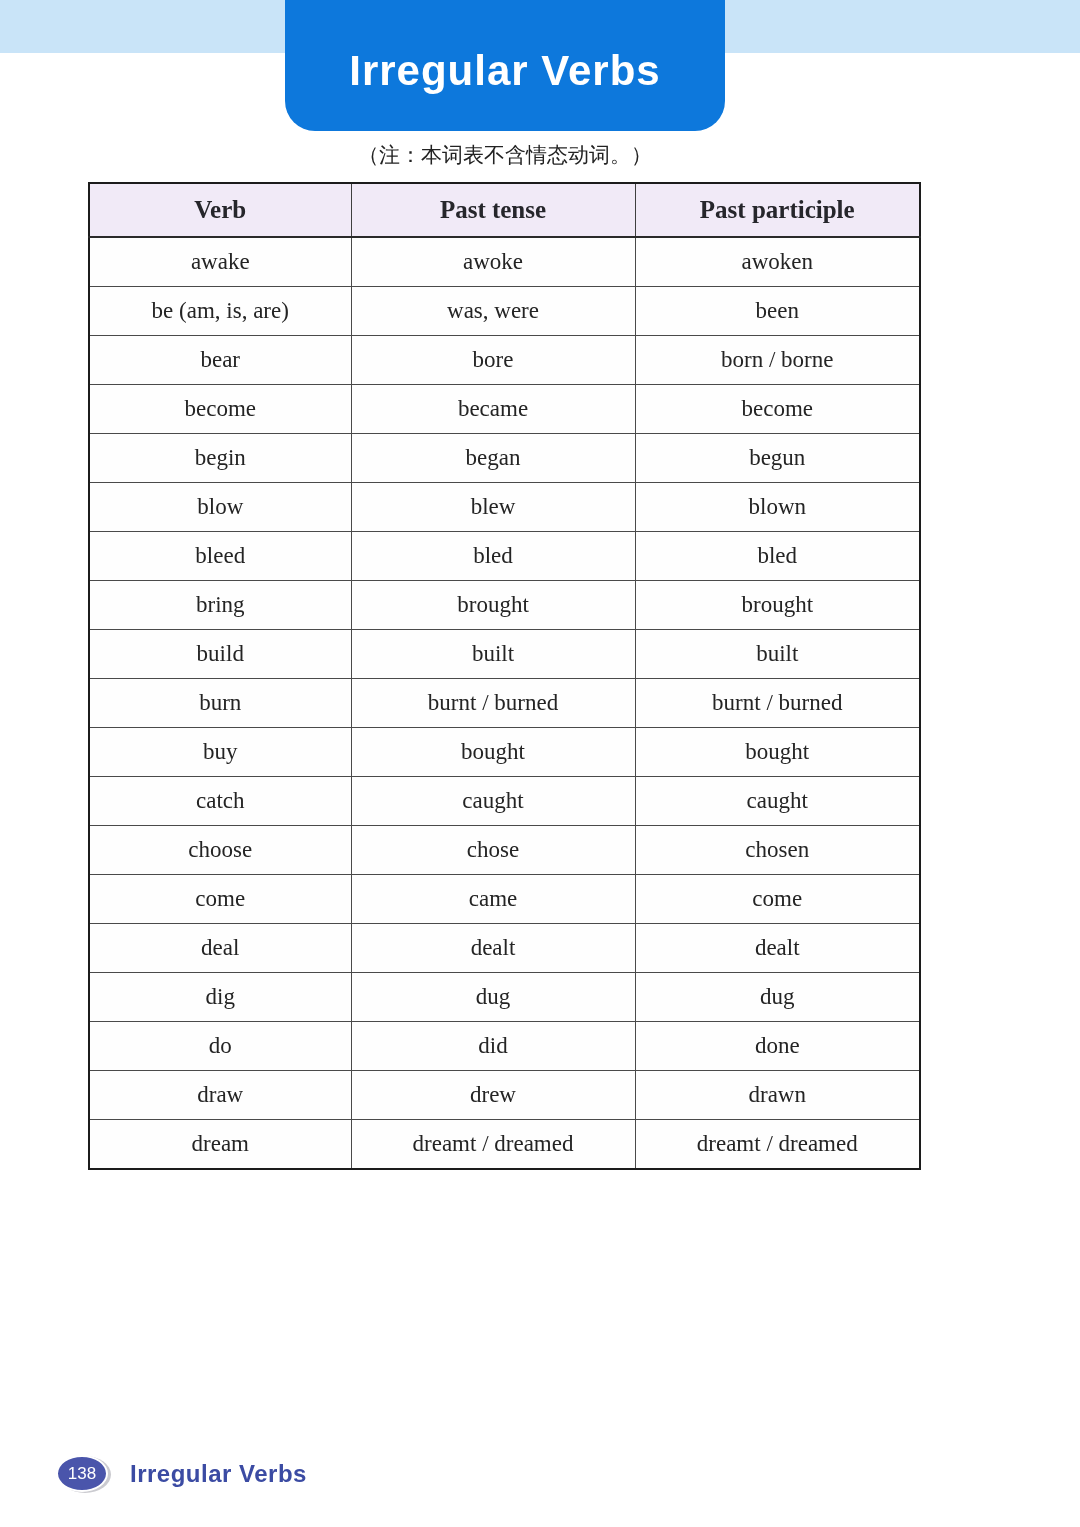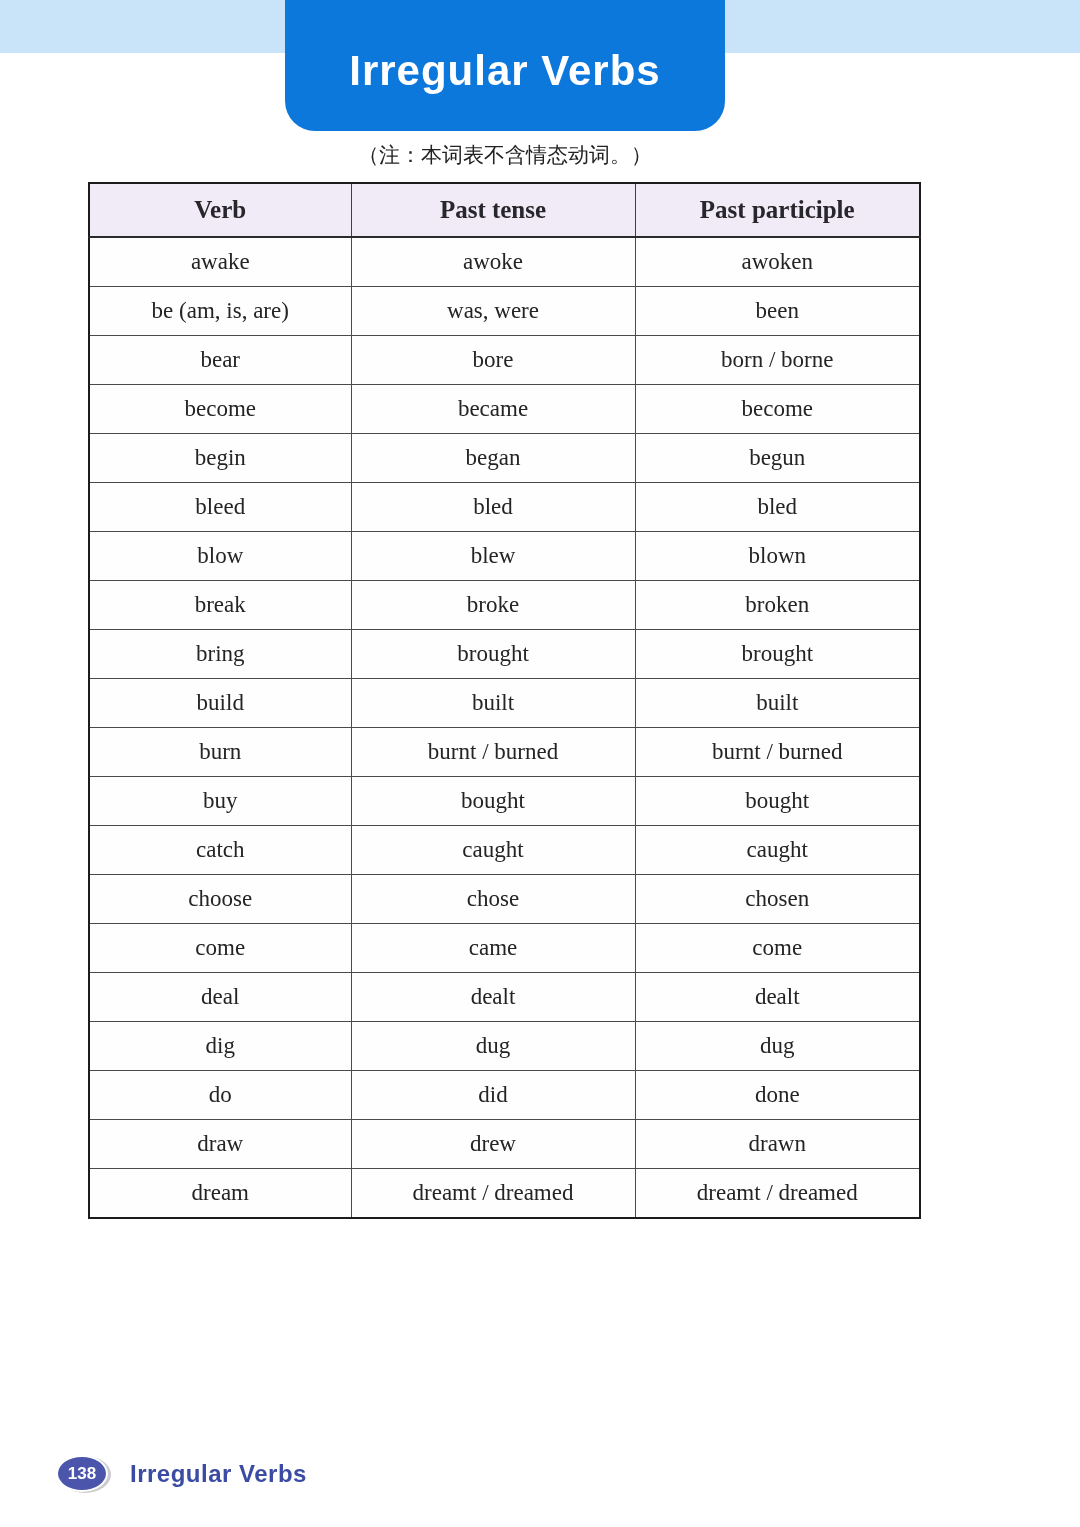--- a/index.html
+++ b/index.html
@@ -104,21 +104,21 @@
     height: 37px;
     background: var(--badge, #4a55ab);
     border: 2px solid #ffffff;
     border-radius: 50%;
     box-shadow: 3px 1px 0 rgba(140,140,150,0.45);
     display: flex;
     align-items: center;
     justify-content: center;
     color: #ffffff;
     font-size: 17px;
-    font-weight: bold;
+    font-weight: normal;
     box-sizing: border-box;
   }
   .footer-label {
     margin-left: 22px;
     font-size: 24px;
     font-weight: bold;
     color: var(--footer-text, #3b4ba3);
     letter-spacing: 0.5px;
   }
 </style>
@@ -167,33 +167,28 @@
           <td>become</td>
           <td>became</td>
           <td>become</td>
         </tr>
         <tr>
           <td>begin</td>
           <td>began</td>
           <td>begun</td>
         </tr>
         <tr>
+          <td>blow</td>
+          <td>blew</td>
+          <td>blown</td>
+        </tr>
+        <tr>
           <td>bleed</td>
           <td>bled</td>
           <td>bled</td>
-        </tr>
-        <tr>
-          <td>blow</td>
-          <td>blew</td>
-          <td>blown</td>
-        </tr>
-        <tr>
-          <td>break</td>
-          <td>broke</td>
-          <td>broken</td>
         </tr>
         <tr>
           <td>bring</td>
           <td>brought</td>
           <td>brought</td>
         </tr>
         <tr>
           <td>build</td>
           <td>built</td>
           <td>built</td>

